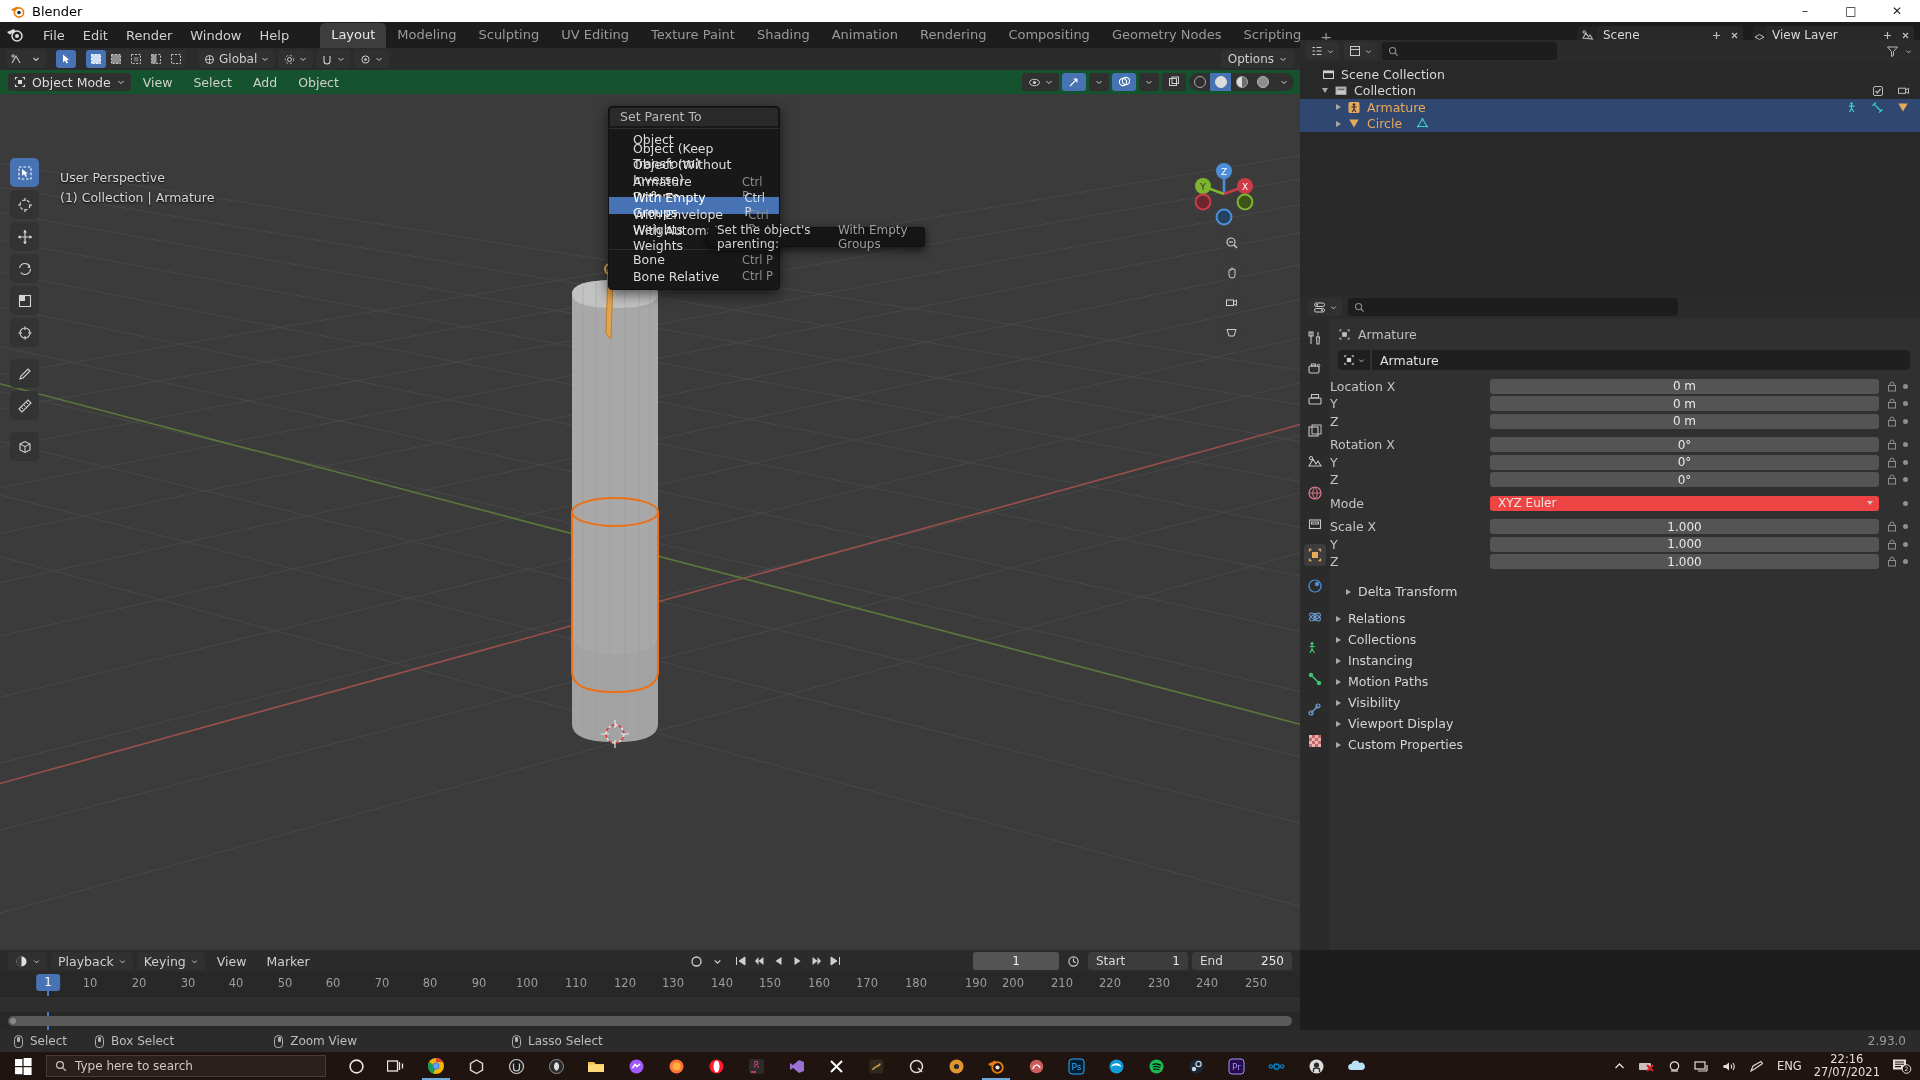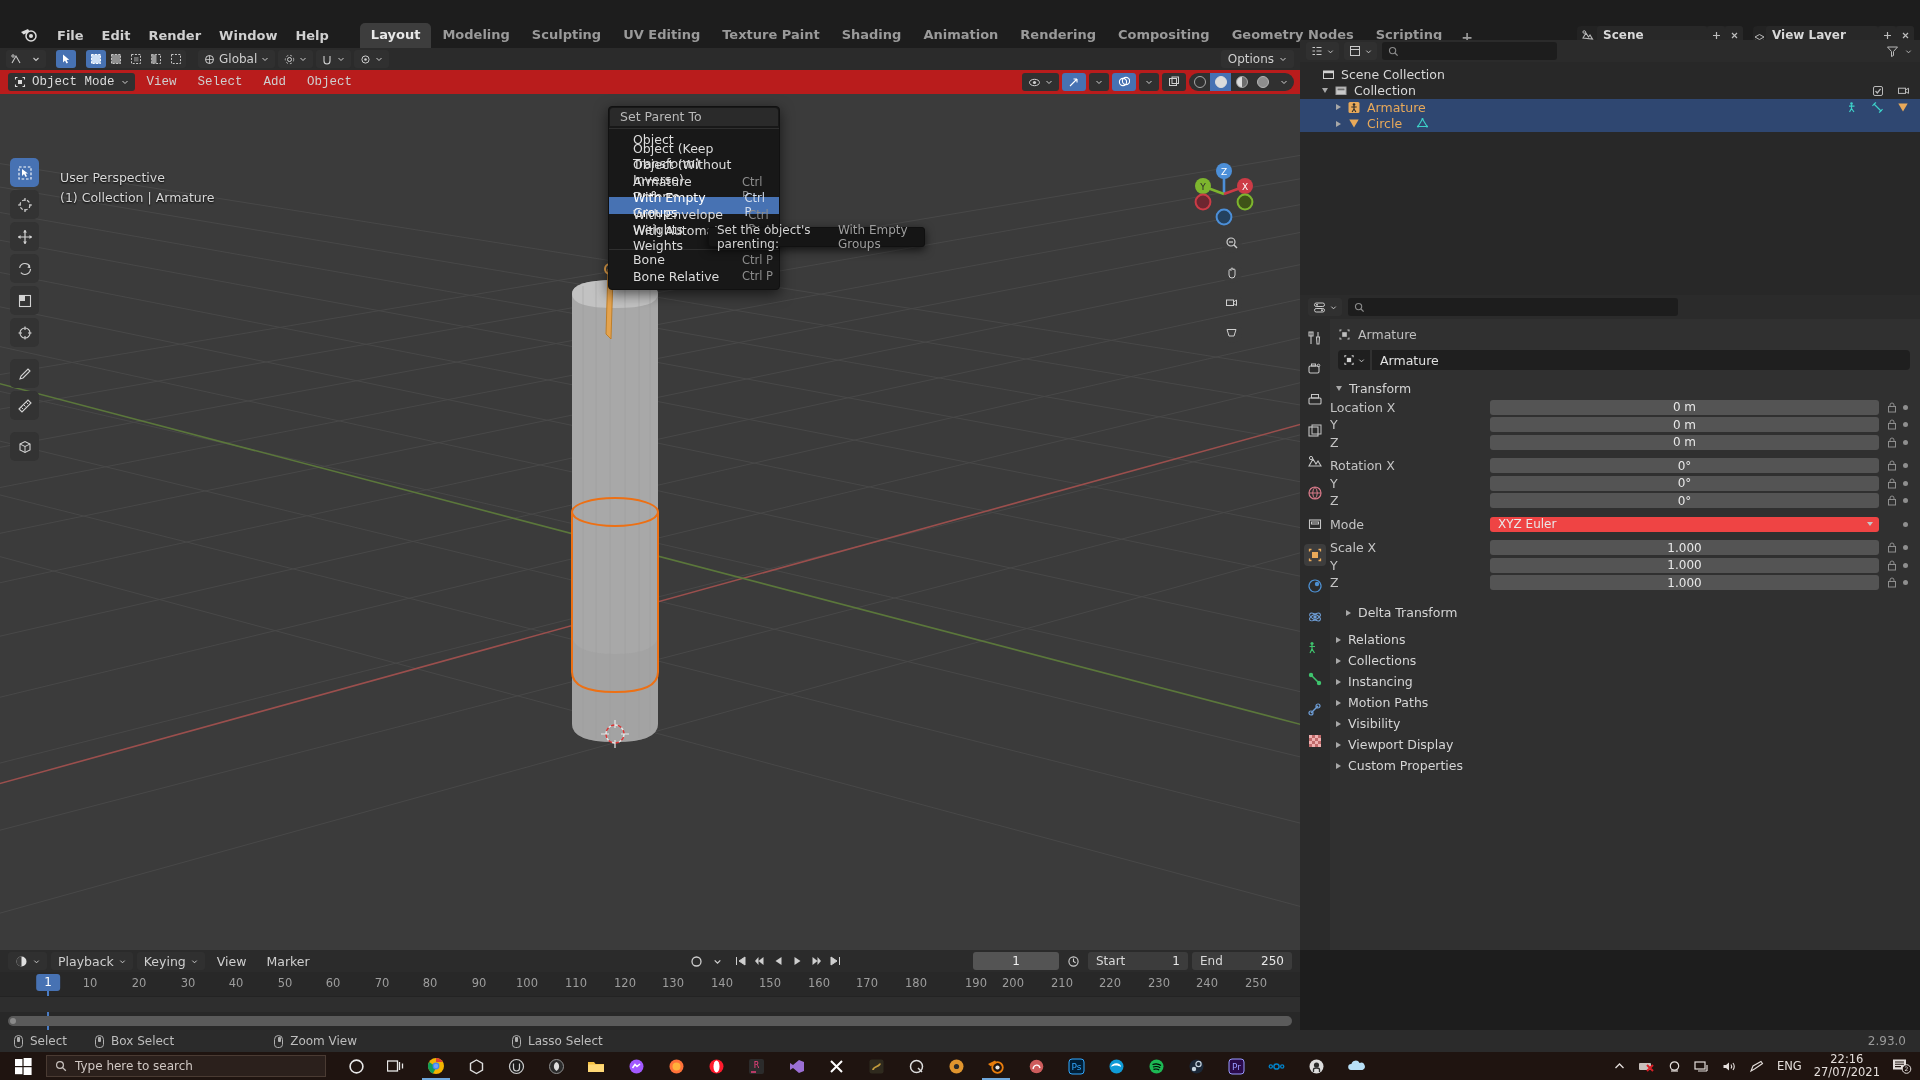--- a/index.html
+++ b/index.html
@@ -15,21 +15,21 @@
   .winbar { position:absolute; left:0; top:0; width:1920px; height:22px;
     background:#ffffff; color:#000; display:flex; align-items:center; }
   .winbar .wtitle { font-size:13px; margin-left:32px; color:#000; }
   .blender-logo-sm { position:absolute; left:10px; top:3px; width:16px; height:16px; }
   .wbtns { margin-left:auto; display:flex; height:22px; }
   .wbtn { width:46px; height:22px; display:flex; align-items:center; justify-content:center;
     font-size:12px; color:#222; }
 
   
   .topbar { position:absolute; left:0; top:22px; width:1920px; height:26px;
-    background:#1d1d1d; display:flex; align-items:center; padding-left:20px;font-weight:bold; }
+    background:#1d1d1d; display:flex; align-items:center; padding-left:6px; }
   .blogo { width:20px; height:18px; margin-right:8px; }
   .menu-item { padding:2px 9px; font-size:13px; color:#d0d0d0; border-radius:3px; }
   .ws-tabs { display:flex; margin-left:22px; align-items:flex-end; height:26px; }
   .ws-tab { padding:4px 11px 5px; font-size:13px; color:#9a9a9a;
     border-radius:5px 5px 0 0; line-height:16px; }
   .ws-tab.active { background:#3d3d3d; color:#e8e8e8; }
   .ws-plus { color:#9a9a9a; padding:3px 8px; font-size:14px; }
   .topbar-right { margin-left:auto; display:flex; align-items:center; gap:4px; padding-right:6px; }
   .scene-field { display:flex; align-items:center; background:#232323; border-radius:4px; height:19px; }
   .scene-field .ico { width:20px; display:flex; justify-content:center; color:#b9b9b9; font-size:12px;}
@@ -51,21 +51,21 @@
   .snap-grp { display:flex; align-items:center; gap:3px; margin-left:8px; }
   .pill { background:#303030; height:18px; border-radius:3px; display:flex; align-items:center;
     padding:0 6px; gap:4px; font-size:12px; color:#cfcfcf; }
   .opt-btn { margin-left:auto; margin-right:6px; background:#303030; height:18px; border-radius:3px;
     display:flex; align-items:center; padding:0 7px; font-size:12px; color:#cfcfcf; gap:5px;}
 
   
   .viewport { position:absolute; left:0; top:70px; width:1300px; height:880px;
     background:#3b3b3b; overflow:hidden; }
   .vp-header { position:absolute; left:0; top:0; width:1300px; height:24px;
-    background:#b91c1c; display:flex; align-items:center; padding-left:8px; gap:3px; z-index:6;font-family:Liberation Mono, monospace; }
+    background:#14532d; display:flex; align-items:center; padding-left:8px; gap:3px; z-index:6; }
   .mode-pill { display:flex; align-items:center; background:#303030; border-radius:3px;
     height:18px; padding:0 6px; gap:6px; font-size:12.5px; color:#dcdcdc; }
   .vp-menu { font-size:12.5px; color:#cfcfcf; padding:2px 9px; border-radius:3px; }
   .vp-right { margin-left:auto; display:flex; align-items:center; gap:3px; padding-right:6px; }
   .shade-grp { display:flex; background:#303030; border-radius:9px; height:18px; overflow:hidden; }
   .shade-b { width:21px; height:18px; display:flex; align-items:center; justify-content:center; }
   .shade-b.on { background:#4772b3; }
   .ball { width:12px; height:12px; border-radius:50%; border:1px solid #a8a8a8; }
   .ball.solid { background:#dcdcdc; border-color:#dcdcdc; }
   .ball.half { background:linear-gradient(90deg,#dcdcdc 50%, #6d6d6d 50%); }
@@ -228,20 +228,33 @@
   .tb-clock { text-align:center; line-height:13px; font-size:11.5px; }
   .notif { position:relative; width:20px; height:16px; }
 
   svg { display:block; }
 </style>
 </head>
 <body>
 
 <div class="app">
 
+  <div class="winbar">
+    <svg class="blender-logo-sm" viewBox="0 0 16 16">
+      <circle cx="9" cy="9.5" r="4.6" fill="none" stroke="#e87d0d" stroke-width="1.6"></circle>
+      <circle cx="9" cy="9.5" r="1.8" fill="#2a2a2a"></circle>
+      <path d="M1 6.5 L7 3.5 L8.4 5.6 L3.2 8.2 Z" fill="#e87d0d"></path>
+    </svg>
+    <span class="wtitle">Blender</span>
+    <div class="wbtns">
+      <div class="wbtn">–</div>
+      <div class="wbtn">□</div>
+      <div class="wbtn close">✕</div>
+    </div>
+  </div>
 
   <div class="topbar">
     <svg class="blogo" viewBox="0 0 20 18">
       <circle cx="11" cy="10" r="5" fill="none" stroke="#dcdcdc" stroke-width="1.5"></circle>
       <circle cx="11" cy="10" r="2" fill="#dcdcdc"></circle>
       <path d="M1 6 L8 3 L9.6 5.4 L3.6 8.4 Z" fill="#dcdcdc"></path>
     </svg>
     <div class="menu-item">File</div>
     <div class="menu-item">Edit</div>
     <div class="menu-item">Render</div>
@@ -940,24 +953,20 @@
               <path d="M2 3.6 V2 H3.6 M9.4 2 H11 V3.6 M11 9.4 V11 H9.4 M3.6 11 H2 V9.4" fill="none" stroke="#d4d4d4" stroke-width="1.1"></path>
               <rect x="4.2" y="4.2" width="4.6" height="4.6" fill="#d4d4d4"></rect>
             </svg>
           <svg width="7" height="7" viewBox="0 0 8 8">
               <path d="M1.5 3 L4 5.5 L6.5 3" fill="none" stroke="#cacaca" stroke-width="1.1"></path>
             </svg>
         </div>
         <div class="nf-val">Armature</div>
       </div>
 
-      <div class="panel-hd">
-        <span class="tri down"></span>
-        <span>Transform</span>
-      </div>
 
       <div class="row">
         <span class="lbl">Location X</span>
         <span class="field">0 m</span>
         <span class="rowend">
           <svg class="lock" viewBox="0 0 10 11">
               <rect x="1.5" y="4.5" width="7" height="5.5" fill="none" stroke="#8e8e8e" stroke-width="1"></rect>
               <path d="M3 4.5 V3 a2 2 0 0 1 4 0 V4.5" fill="none" stroke="#8e8e8e" stroke-width="1"></path>
             </svg>
           <span class="dotbtn"></span>

